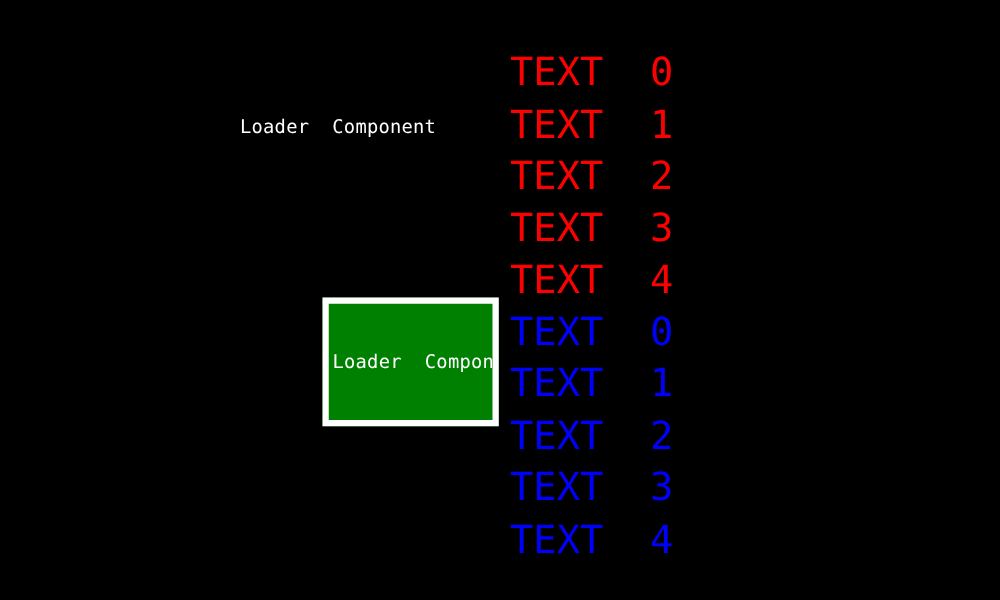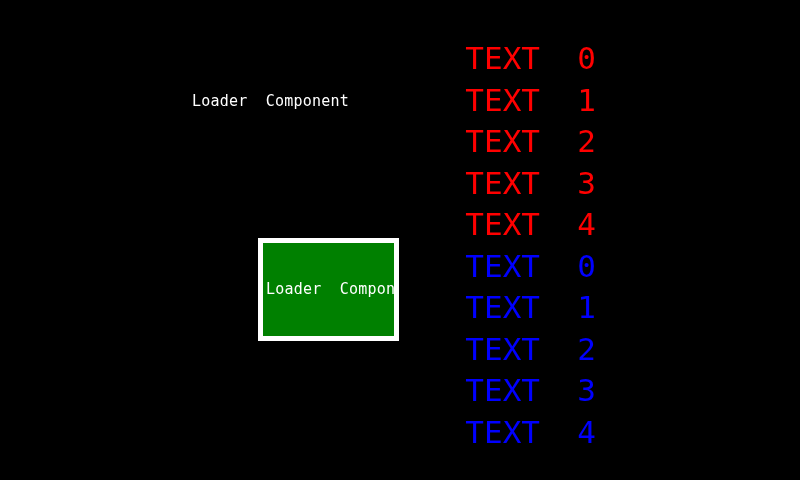--- a/index.html
+++ b/index.html
@@ -50,24 +50,23 @@
     font-family: "DejaVu Sans Mono", monospace;
     font-size: 15px;
     line-height: 22px;
     letter-spacing: 0.2px;
     white-space: pre;
   }
 
   
   .text-list {
     position: absolute;
-    left: 396px;
+    left: 408px;
     top: 38px;
     width: 200px;
-    text-align: right;
   }
   .text-row {
     height: 41.5px;
     line-height: 41.5px;
     font-family: "DejaVu Sans Mono", monospace;
     font-size: 31px;
     letter-spacing: 0px;
     white-space: pre;
   }
   .text-row.red   { color: #ff0000; }

